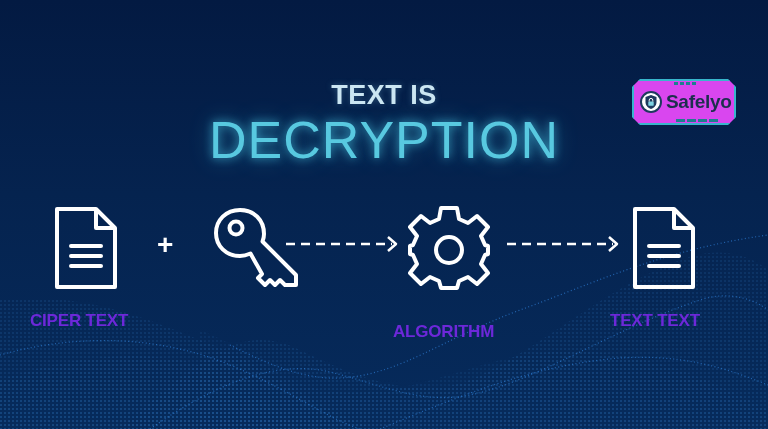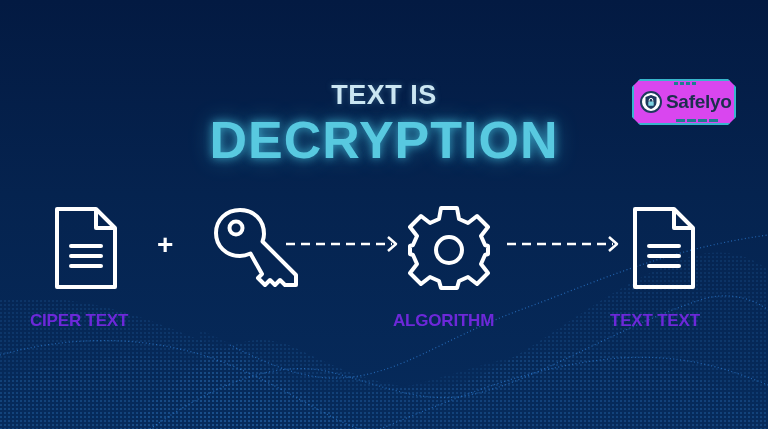--- a/index.html
+++ b/index.html
@@ -35,21 +35,21 @@
     letter-spacing: -0.3px;
   }
 
   .title-small {
     position: absolute; left: 0; width: 768px; top: 80px; text-align: center;
     color: #cbe6f2; font-weight: bold; font-size: 27px; letter-spacing: 0.5px;
     text-shadow: 0 0 6px rgba(130,200,230,0.35);
   }
   .title-big {
     position: absolute; left: 0; width: 768px; top: 110px; text-align: center;
-    color: #58c9e0; font-weight: bold; font-size: 52px; letter-spacing: 1px;
+    color: #58c9e0; font-weight: normal; font-size: 52px; letter-spacing: 1px;
     text-shadow: 0 0 10px rgba(72,200,230,0.75), 0 0 22px rgba(72,200,230,0.45);
   }
 
   .icon { position: absolute; }
   .label {
     position: absolute; color: #6d28d9; font-weight: bold; font-size: 17px;
     letter-spacing: -0.2px; white-space: nowrap;
   }
   .plus {
     position: absolute; left: 157px; top: 231px; color: #ffffff; font-weight: bold;
@@ -131,21 +131,21 @@
 
 <svg class="icon" style="left:284px;top:234px;" width="120" height="20" viewBox="0 0 120 20">
   <line x1="2" y1="10" x2="108" y2="10" stroke="#ffffff" stroke-width="2.5" stroke-dasharray="9 6"></line>
   <polyline points="104,3 112,10 104,17" fill="none" stroke="#ffffff" stroke-width="2.5" stroke-linejoin="round"></polyline>
 </svg>
 
 <svg class="icon" style="left:407px;top:205px;" width="84" height="86" viewBox="0 0 84 86">
   <path d="M34 3 H50 L52 14 L61 18 L70 11 L81 22 L74 31 L78 40 L81 41 V49 L78 50 L74 59 L81 68 L70 79 L61 72 L52 76 L50 83 H34 L32 76 L23 72 L14 79 L3 68 L10 59 L6 50 L3 49 V41 L6 40 L10 31 L3 22 L14 11 L23 18 L32 14 Z" fill="none" stroke="#ffffff" stroke-width="4" stroke-linejoin="round" transform="translate(0,0)"></path>
   <circle cx="42" cy="45" r="13" fill="none" stroke="#ffffff" stroke-width="4"></circle>
 </svg>
-<div class="label" style="left:393px;top:311px;">ALGORITHM</div>
+<div class="label" style="left:393px;top:322px;">ALGORITHM</div>
 
 <svg class="icon" style="left:505px;top:234px;" width="120" height="20" viewBox="0 0 120 20">
   <line x1="2" y1="10" x2="108" y2="10" stroke="#ffffff" stroke-width="2.5" stroke-dasharray="9 6"></line>
   <polyline points="104,3 112,10 104,17" fill="none" stroke="#ffffff" stroke-width="2.5" stroke-linejoin="round"></polyline>
 </svg>
 
 <svg class="icon" style="left:632px;top:206px;" width="64" height="84" viewBox="0 0 64 84">
   <path d="M3 3 H42 L61 22 V81 H3 Z" fill="none" stroke="#ffffff" stroke-width="4" stroke-linejoin="round"></path>
   <path d="M42 3 V22 H61" fill="none" stroke="#ffffff" stroke-width="4" stroke-linejoin="round"></path>
   <line x1="17" y1="40" x2="47" y2="40" stroke="#ffffff" stroke-width="4" stroke-linecap="round"></line>

